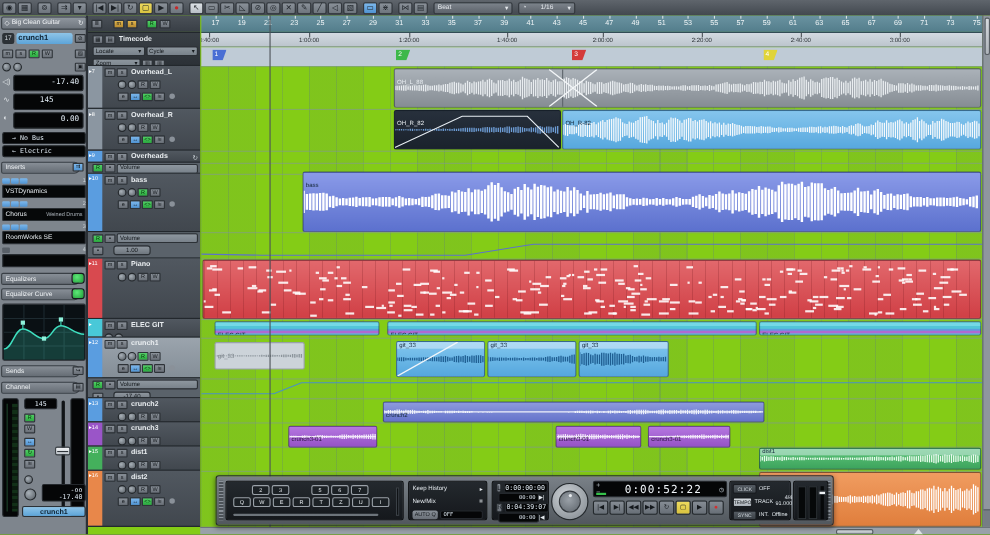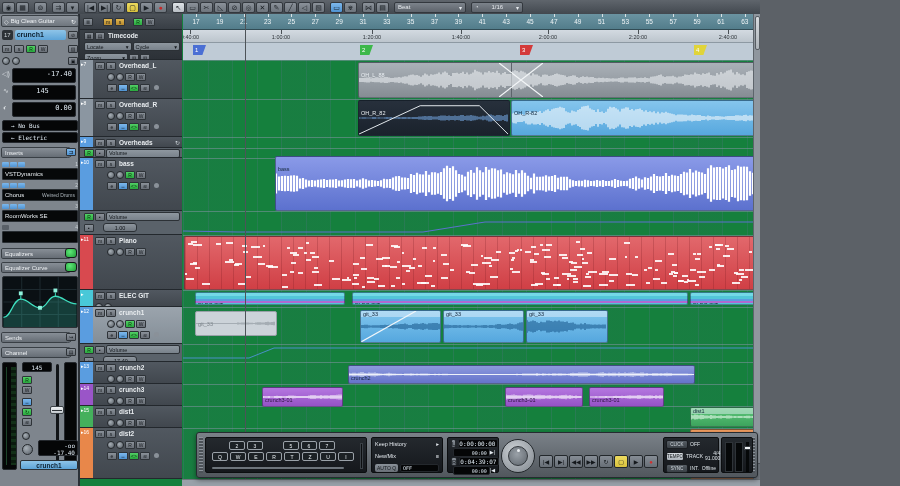--- a/index.html
+++ b/index.html
@@ -1,17 +1,17 @@
 <!DOCTYPE html>
 <html><head>
 <meta charset="utf-8">
 <style>
 *{box-sizing:border-box;margin:0;padding:0}
 body{background:#5c6167;font-family:"Liberation Sans",sans-serif}
-#app{position:relative;width:760px;height:486px;background:#15803d;overflow:hidden;font-family:"Liberation Sans",sans-serif}
+#app{position:relative;width:900px;height:486px;background:#84cc16;overflow:hidden;font-family:"Liberation Sans",sans-serif}
 .abs{position:absolute}
 
 #toolbar{position:absolute;left:0;top:0;width:900px;height:14px;background:linear-gradient(#5f656c,#42484f);display:flex;align-items:center;gap:1px;padding:0 2px;z-index:20}
 .tbtn{height:11px;min-width:13px;background:linear-gradient(#8a9199,#6e757d);border:1px solid #33383e;border-radius:2px;color:#1c2126;font-size:7px;line-height:9px;text-align:center;padding:0 1px}
 .tbtn.yel{background:linear-gradient(#ecd95e,#d8c23e)}
 .tbtn.sel{background:linear-gradient(#dde2e6,#b9bfc5)}
 .tbtn.blue{background:linear-gradient(#7db8ec,#4f93d2)}
 .tbtn.red i{color:#c62828}
 .tsep{width:3px}
 .tdd{height:11px;background:linear-gradient(#7c838b,#5d636b);border:1px solid #33383e;border-radius:2px;color:#e6eaee;font-size:6px;display:flex;align-items:center;justify-content:space-between;padding:0 3px}
@@ -1085,20 +1085,27 @@
           <span style="font-size:5px">|◀</span>
         </div>
     </div>
 
     <div class="abs" style="left:304px;top:6px;width:34px;height:34px;border-radius:50%;background:radial-gradient(circle at 40% 35%,#cdd2d6,#7e858c);border:1px solid #23282c">
       <div class="abs" style="left:6px;top:6px;width:20px;height:20px;border-radius:50%;background:radial-gradient(circle at 45% 40%,#9aa1a8,#5d646b);border:1px solid #33383d"></div>
       <div class="abs" style="left:15px;top:9px;width:3px;height:3px;border-radius:50%;background:#e8ecef"></div>
     </div>
 
     <div class="sec" style="left:342px;width:122px;background:none;border:none">
+      <div class="dsp abs" style="left:0;top:0;width:122px;height:15px">
+        <span class="abs" style="left:2px;top:0;font-size:6px;color:#aeb6bd">+</span>
+        <span class="abs" style="left:2px;top:6px;font-size:6px;color:#aeb6bd">−</span>
+        <span class="abs" style="left:2px;bottom:1px;width:9px;height:2px;background:#35c04a"></span>
+        <span class="abs" style="left:20px;top:2px;width:86px;text-align:center;font-size:10px;letter-spacing:1px;color:#f2f7fb">0:00:52:22</span>
+        <span class="abs" style="right:2px;top:3px;font-size:7px;color:#aeb6bd">◷</span>
+      </div>
       <div class="abs" style="left:0;top:18px;display:flex;gap:1px">
         <span class="tpb">|◀</span>
         <span class="tpb">▶|</span>
         <span class="tpb">◀◀</span>
         <span class="tpb">▶▶</span>
         <span class="tpb">↻</span>
         <span class="tpb yel">▢</span>
         <span class="tpb">▶</span>
         <span class="tpb rec">●</span>
       </div>

